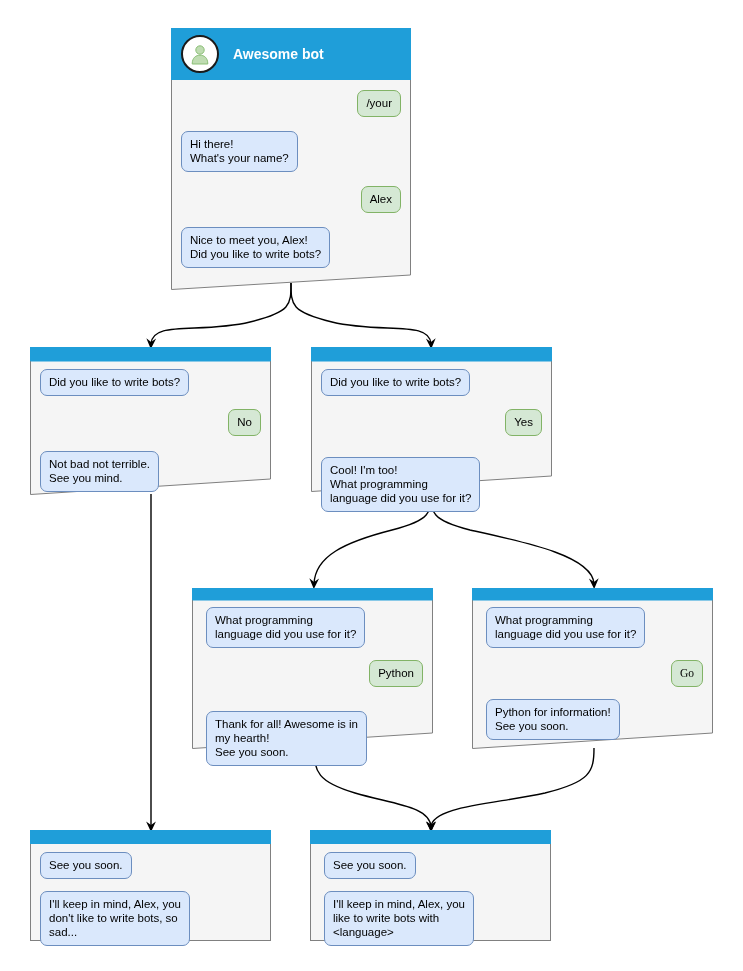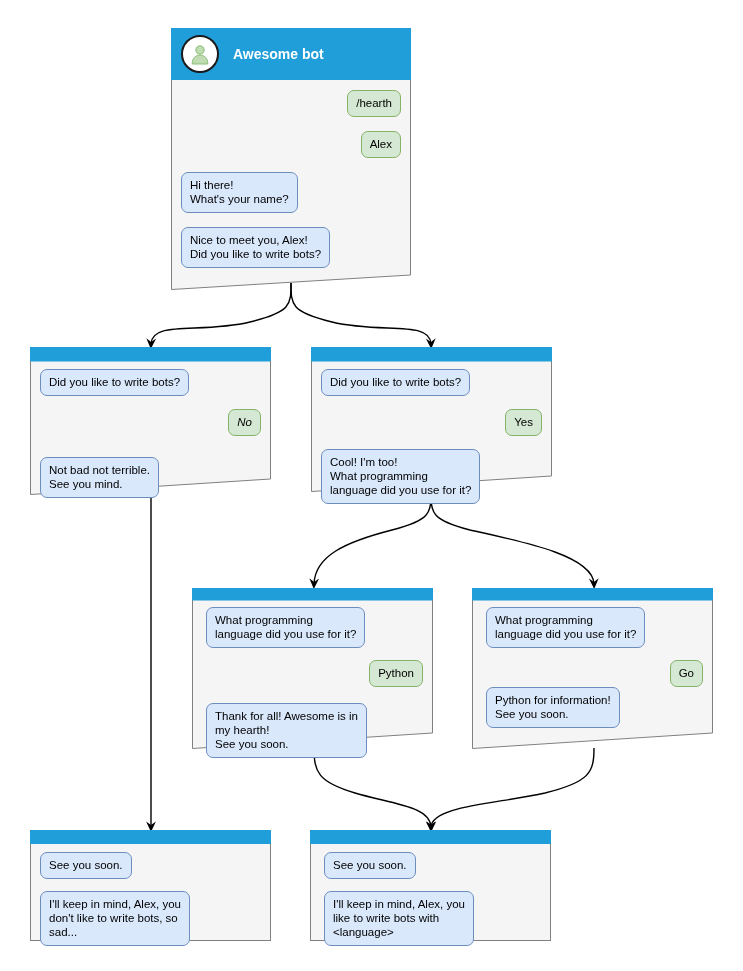--- a/index.html
+++ b/index.html
@@ -97,67 +97,67 @@
       <div class="avatar">
         <svg width="22" height="22" viewBox="0 0 22 22">
           <circle cx="11" cy="7" r="4.2" fill="#bfdcb2" stroke="#8bbf77" stroke-width="1"></circle>
           <path d="M3.2,21 C3.2,14.6 7,12.2 11,12.2 C15,12.2 18.8,14.6 18.8,21 Z" fill="#bfdcb2" stroke="#8bbf77" stroke-width="1"></path>
         </svg>
       </div>
       <div class="bot-title">Awesome bot</div>
     </div>
     <div class="body" style="top:52px;bottom:22px;padding:10px 10px 0 10px;box-sizing:border-box;">
       <div class="row user" style="margin-bottom:14px;">
-        <div class="bubble user">/hearth</div>
-      </div>
-      <div class="row user" style="margin-bottom:14px;">
-        <div class="bubble user">Alex</div>
+        <div class="bubble user">/your</div>
       </div>
       <div class="row bot" style="margin-bottom:14px;">
         <div class="bubble bot">Hi there!
 What's your name?</div>
+      </div>
+      <div class="row user" style="margin-bottom:14px;">
+        <div class="bubble user">Alex</div>
       </div>
       <div class="row bot">
         <div class="bubble bot">Nice to meet you, Alex!
 Did you like to write bots?</div>
       </div>
     </div>
   </div>
 
   <div class="node skew" style="left:30px;top:347px;width:241px;height:148px;">
     <svg class="shape-svg" width="241" height="148" viewBox="0 0 241 148">
       <path d="M0.5,0.5 L240.5,0.5 L240.5,132 L0.5,147.5 Z" fill="#f5f5f5" stroke="#808080" stroke-width="1"></path>
       <path d="M0.5,0.5 L240.5,0.5 L240.5,14.5 L0.5,14.5 Z" fill="#1f9ed9" stroke="none"></path>
     </svg>
     <div class="hdr"></div>
     <div class="body" style="top:14px;bottom:20px;padding:8px 10px 0 10px;box-sizing:border-box;">
       <div class="row bot" style="margin-bottom:13px;">
         <div class="bubble bot">Did you like to write bots?</div>
       </div>
-      <div class="row user" style="margin-bottom:21px;font-style:italic;">
+      <div class="row user" style="margin-bottom:15px;">
         <div class="bubble user">No</div>
       </div>
       <div class="row bot">
         <div class="bubble bot">Not bad not terrible.
 See you mind.</div>
       </div>
     </div>
   </div>
 
   <div class="node skew" style="left:311px;top:347px;width:241px;height:145px;">
     <svg class="shape-svg" width="241" height="145" viewBox="0 0 241 145">
       <path d="M0.5,0.5 L240.5,0.5 L240.5,129 L0.5,144.5 Z" fill="#f5f5f5" stroke="#808080" stroke-width="1"></path>
       <path d="M0.5,0.5 L240.5,0.5 L240.5,14.5 L0.5,14.5 Z" fill="#1f9ed9" stroke="none"></path>
     </svg>
     <div class="hdr"></div>
     <div class="body" style="top:14px;bottom:17px;padding:8px 10px 0 10px;box-sizing:border-box;">
       <div class="row bot" style="margin-bottom:13px;">
         <div class="bubble bot">Did you like to write bots?</div>
       </div>
-      <div class="row user" style="margin-bottom:13px;">
+      <div class="row user" style="margin-bottom:21px;">
         <div class="bubble user">Yes</div>
       </div>
       <div class="row bot">
         <div class="bubble bot">Cool! I'm too!
 What programming
 language did you use for it?</div>
       </div>
     </div>
   </div>
 
@@ -165,21 +165,21 @@
     <svg class="shape-svg" width="241" height="161" viewBox="0 0 241 161">
       <path d="M0.5,0.5 L240.5,0.5 L240.5,145 L0.5,160.5 Z" fill="#f5f5f5" stroke="#808080" stroke-width="1"></path>
       <path d="M0.5,0.5 L240.5,0.5 L240.5,12.5 L0.5,12.5 Z" fill="#1f9ed9" stroke="none"></path>
     </svg>
     <div class="hdr" style="height:12px;"></div>
     <div class="body" style="top:12px;bottom:18px;padding:7px 10px 0 14px;box-sizing:border-box;">
       <div class="row bot" style="margin-bottom:12px;">
         <div class="bubble bot">What programming
 language did you use for it?</div>
       </div>
-      <div class="row user" style="margin-bottom:16px;">
+      <div class="row user" style="margin-bottom:24px;">
         <div class="bubble user">Python</div>
       </div>
       <div class="row bot">
         <div class="bubble bot">Thank for all! Awesome is in
 my hearth!
 See you soon.</div>
       </div>
     </div>
   </div>
 
@@ -187,21 +187,21 @@
     <svg class="shape-svg" width="241" height="161" viewBox="0 0 241 161">
       <path d="M0.5,0.5 L240.5,0.5 L240.5,145 L0.5,160.5 Z" fill="#f5f5f5" stroke="#808080" stroke-width="1"></path>
       <path d="M0.5,0.5 L240.5,0.5 L240.5,12.5 L0.5,12.5 Z" fill="#1f9ed9" stroke="none"></path>
     </svg>
     <div class="hdr" style="height:12px;"></div>
     <div class="body" style="top:12px;bottom:18px;padding:7px 10px 0 14px;box-sizing:border-box;">
       <div class="row bot" style="margin-bottom:12px;">
         <div class="bubble bot">What programming
 language did you use for it?</div>
       </div>
-      <div class="row user" style="">
+      <div class="row user" style="margin-bottom:12px;font-family:Liberation Serif, serif;">
         <div class="bubble user">Go</div>
       </div>
       <div class="row bot">
         <div class="bubble bot">Python for information!
 See you soon.</div>
       </div>
     </div>
   </div>
 
   <div class="node" style="left:30px;top:830px;width:241px;height:111px;">

